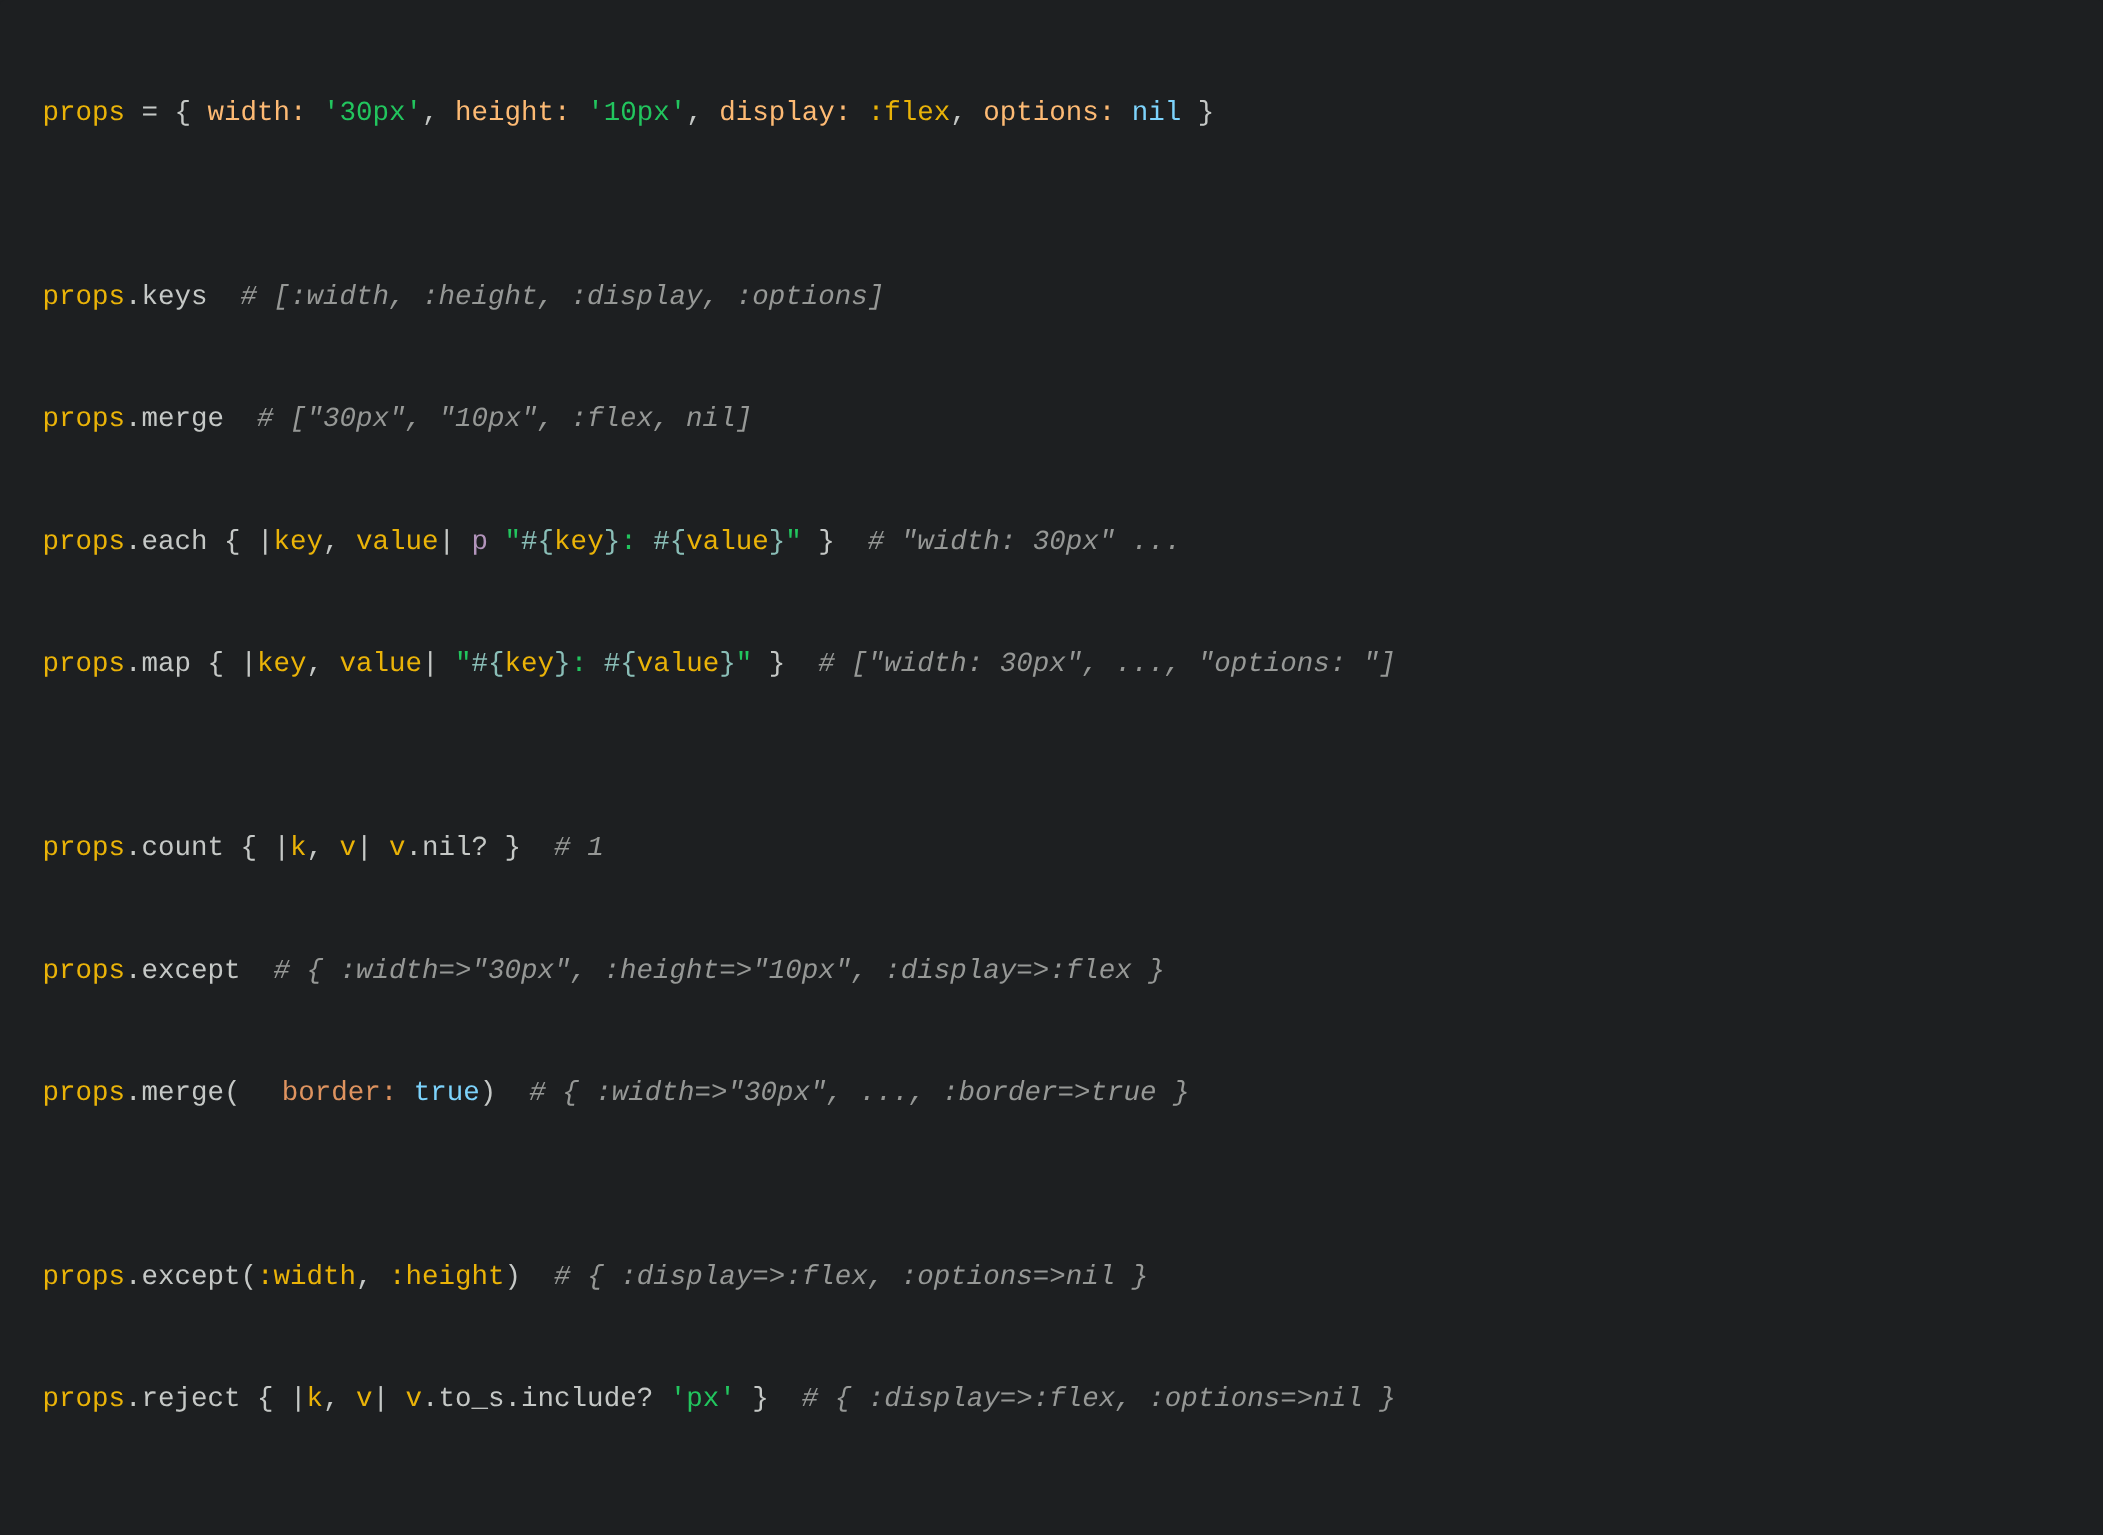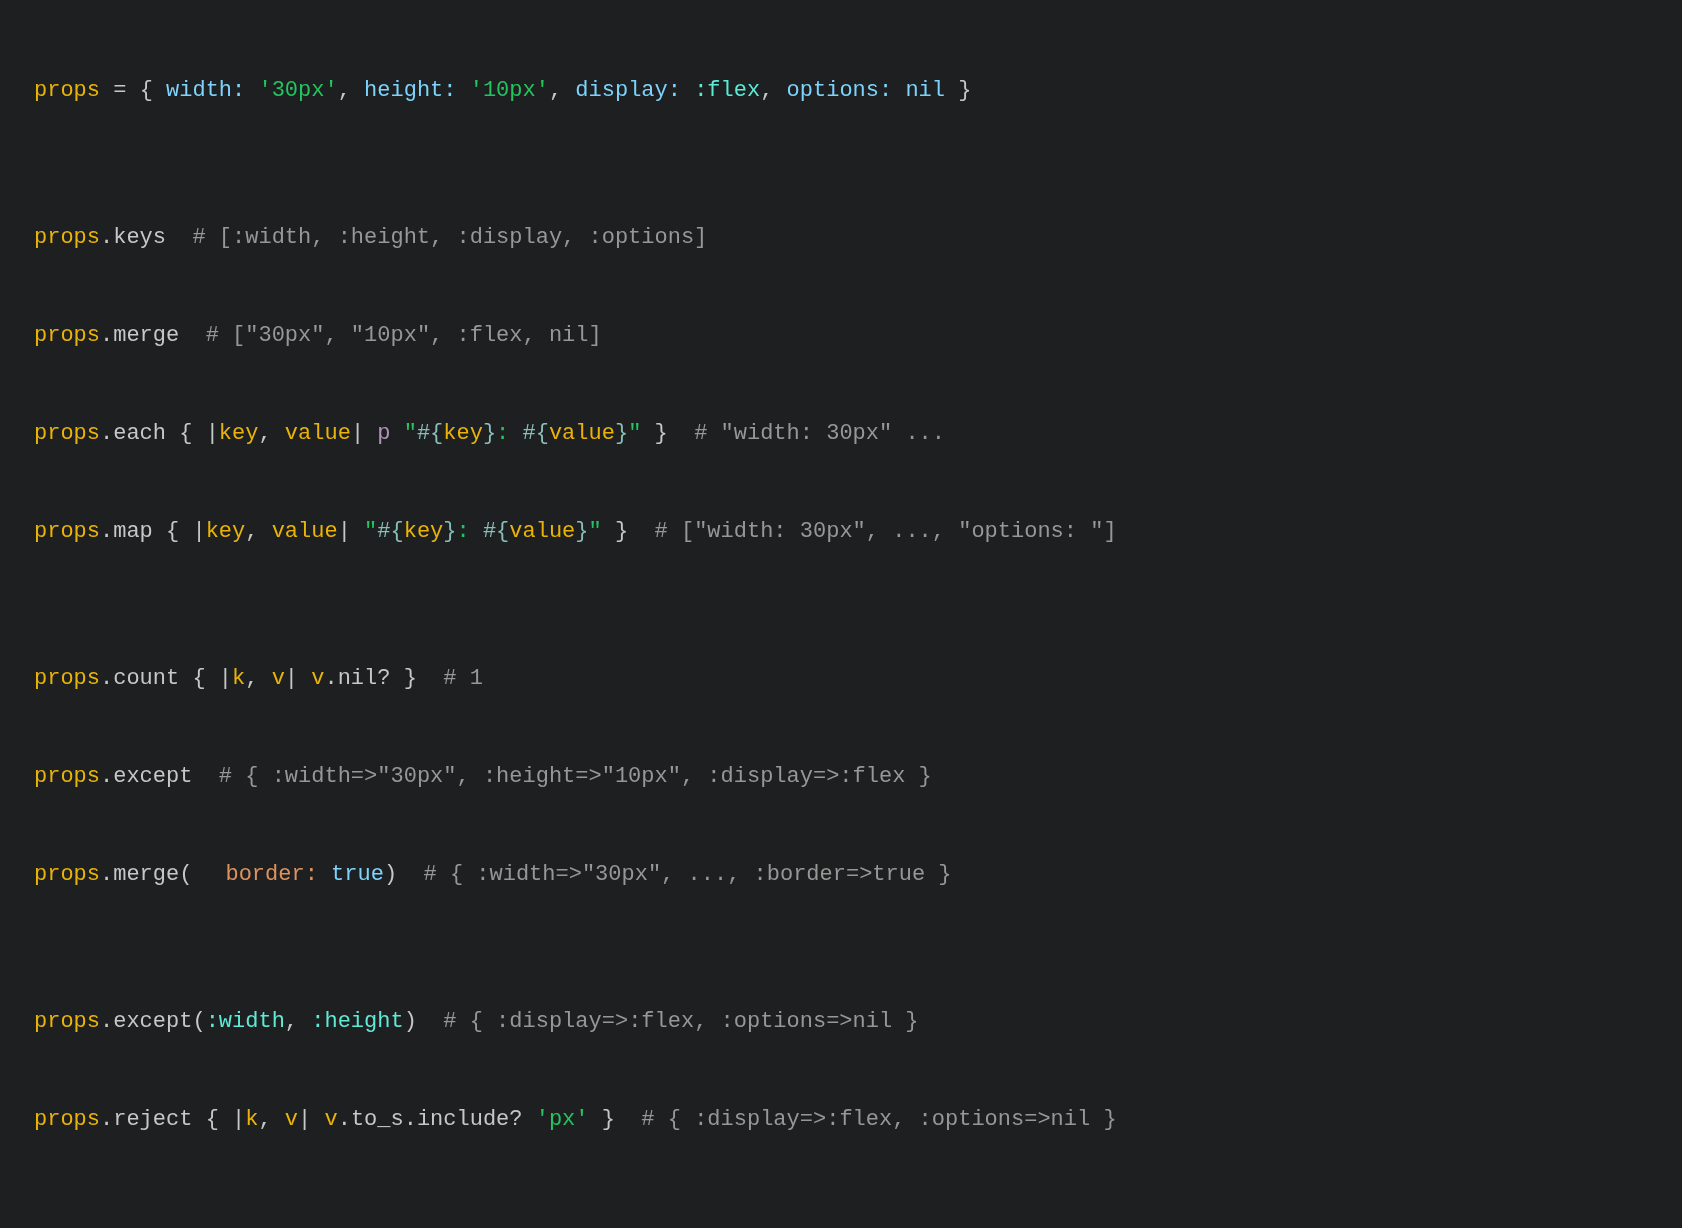--- a/index.html
+++ b/index.html
@@ -32,28 +32,28 @@
   .gap-after {
     margin-bottom: 27px;
   }
   .big-gap-after {
     margin-bottom: 54px;
   }
 
   
   .t-default { color: #c5c8c6; }
   .t-var     { color: #eab308; }  
-  .t-attr    { color: #7dd3fc; }  
+  .t-attr    { color: #fdba74; }  
   .t-method  { color: #c5c8c6; margin-top: 48px; }  
   .t-punct   { color: #c5c8c6; }  
   .t-string  { color: #22c55e; }  
-  .t-symbol  { color: #5eead4; }  
+  .t-symbol  { color: #eab308; }  
   .t-nil     { color: #7dd3fc; }  
   .t-paramkw { color: #de935f; margin-left: 33px; }  
-  .t-comment { color: #969896; }
+  .t-comment { color: #969896; font-style: italic; }
   .t-keyword { color: #b294bb; }  
   .t-interp  { color: #8abeb7; }  
   .t-op      { color: #c5c8c6; }  
 </style>
 </head>
 <body>
 
 <div class="viewport">
 
 <span class="line big-gap-after"><span class="t-var">props</span><span class="t-op"> = </span><span class="t-punct">{ </span><span class="t-attr">width:</span><span class="t-default"> </span><span class="t-string">'30px'</span><span class="t-punct">, </span><span class="t-attr">height:</span><span class="t-default"> </span><span class="t-string">'10px'</span><span class="t-punct">, </span><span class="t-attr">display:</span><span class="t-default"> </span><span class="t-symbol">:flex</span><span class="t-punct">, </span><span class="t-attr">options:</span><span class="t-default"> </span><span class="t-nil">nil</span><span class="t-punct"> }</span></span>

